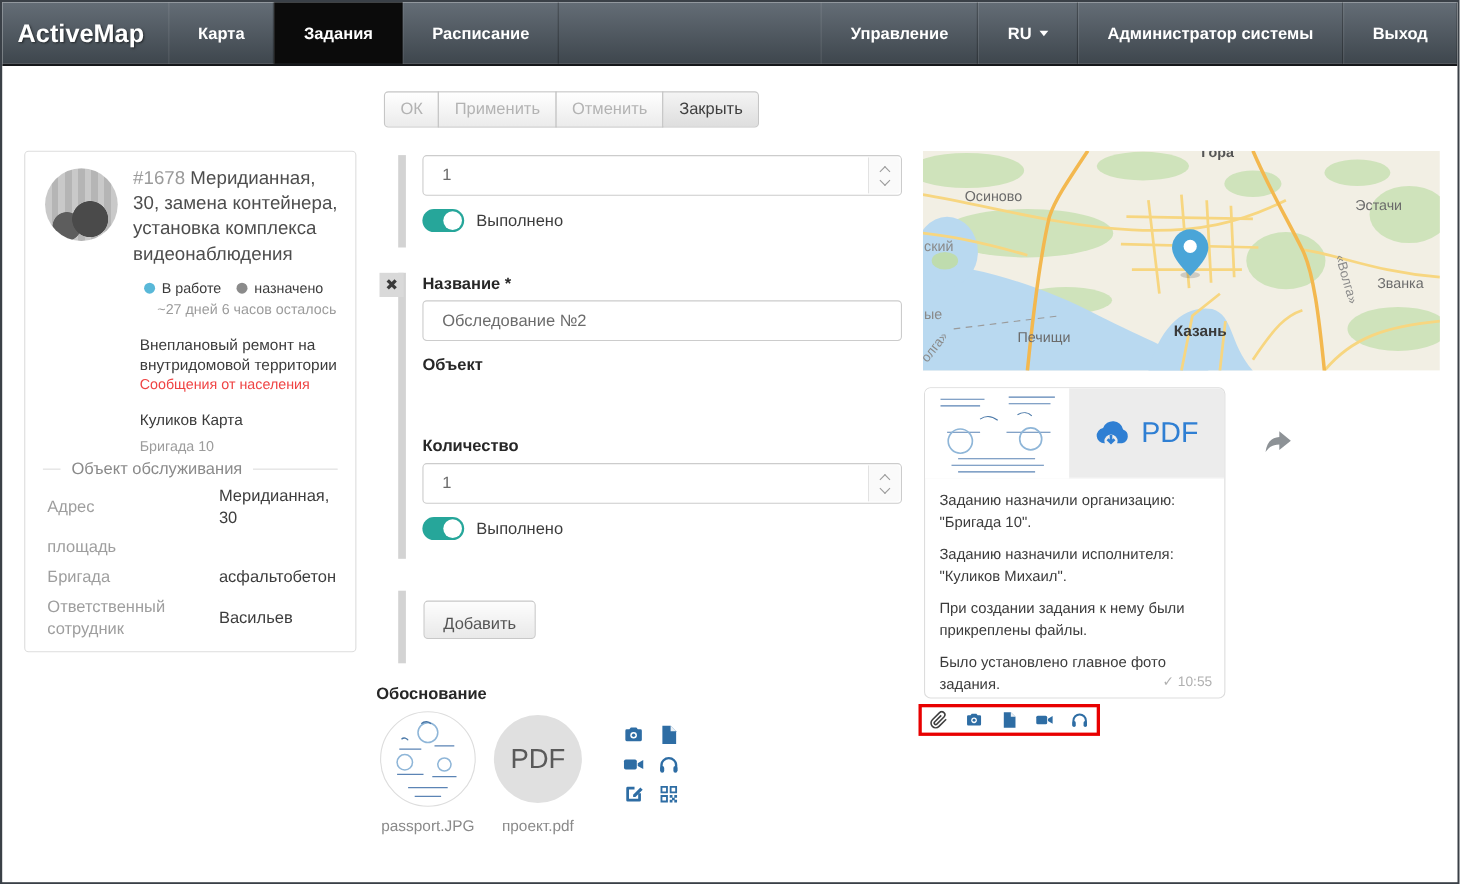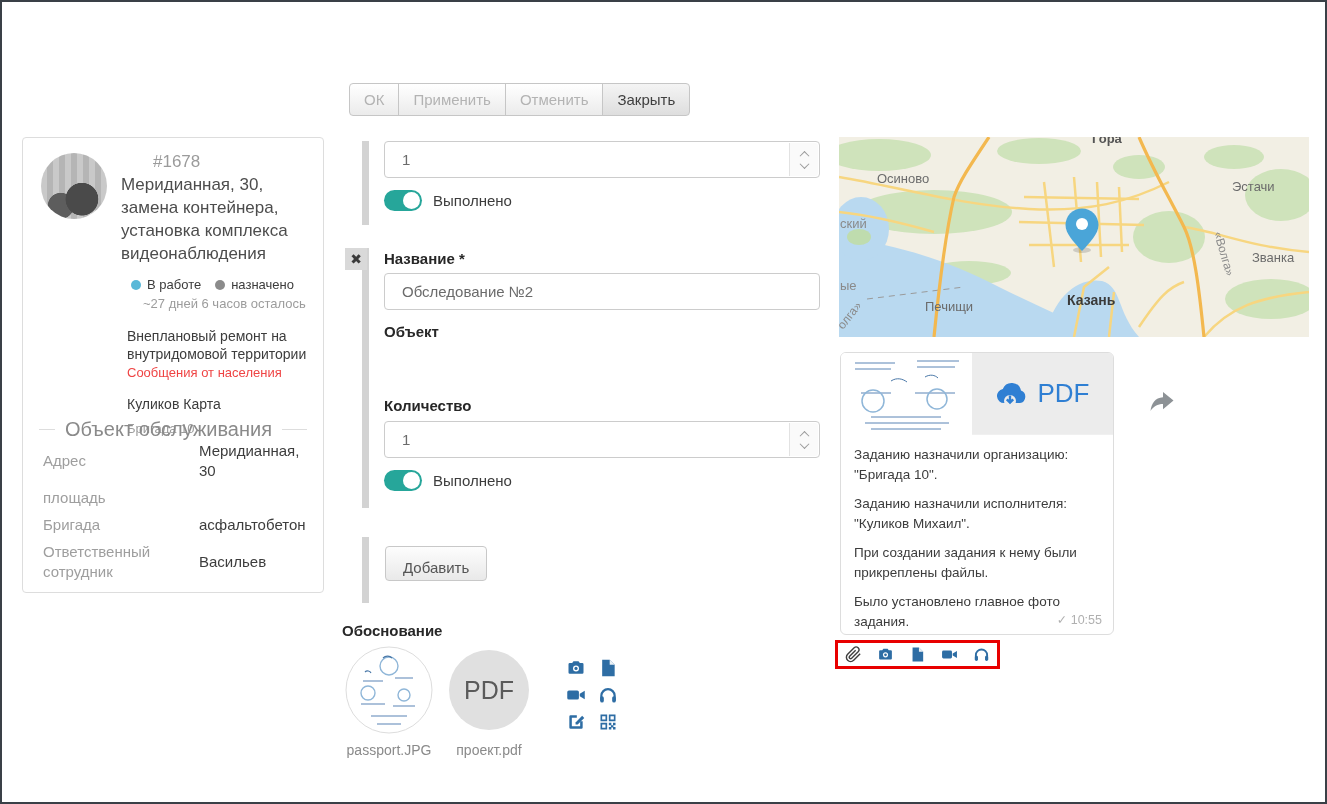--- a/index.html
+++ b/index.html
@@ -53,33 +53,33 @@
   .avatar {
     position:absolute; left:18px; top:15px; width:66px; height:66px; border-radius:50%;
     background:
       radial-gradient(circle at 62% 70%, #4a4a4a 0 26%, transparent 27%),
       radial-gradient(circle at 30% 80%, #5d5d5d 0 18%, transparent 19%),
       repeating-linear-gradient(90deg,#c9c9c9 0 6px,#b5b5b5 6px 12px),
       linear-gradient(#bdbdbd,#8f8f8f);
   }
   .card-main { position:absolute; left:98px; top:12px; width:194px; }
   .task-title { font-size:17px; line-height:23px; color:#4d4d4d; }
-  .task-id { color:#9b9b9b;margin-left:32px; }
+  .task-id { color:#9b9b9b; }
   .status-row { margin:12px 0 0 10px; font-size:13px; color:#3c3c3c; display:flex; align-items:center; }
   .dot { width:10px; height:10px; border-radius:50%; display:inline-block; margin-right:6px; }
   .dot-blue { background:#59b8d8; }
   .dot-gray { background:#8b8b8b; margin-left:14px; }
   .time-left { margin:4px 0 0 22px; font-size:13px; color:#9c9c9c; }
   .task-type { margin:16px 0 0 6px; font-size:14px; line-height:18px; color:#3c3c3c; }
   .task-source { margin:2px 0 0 6px; font-size:13px; color:#ef4444; }
   .assignee { margin:16px 0 0 6px; font-size:14px; color:#3c3c3c; }
   .org { margin:9px 0 0 6px; font-size:13px; color:#9c9c9c; }
   .section-divider {
     position:absolute; left:16px; right:16px; top:280px;
-    display:flex; align-items:center; color:#8a8a8a; font-size:20px;
+    display:flex; align-items:center; color:#8a8a8a; font-size:15px;
   }
   .section-divider::before { content:""; width:16px; border-top:1px solid #ddd; margin-right:10px; }
   .section-divider::after  { content:""; flex:1; border-top:1px solid #ddd; margin-left:10px; }
   .fields {
     position:absolute; left:20px; right:14px; top:303px;
     display:grid; grid-template-columns:152px 1fr; row-gap:7px; column-gap:4px; align-items:center;
   }
   .f-label { font-size:15px; line-height:20px; color:#9e9e9e; }
   .f-value { font-size:15px; line-height:20px; color:#3d3d3d; }
   
@@ -160,20 +160,35 @@
     border:1px solid #ccc; border-radius:4px; padding:10px 14px;
     font-size:15px; color:#555; font-family:inherit; resize:both;
   }
   .comment-input::placeholder { color:#b8b8b8; }
 </style>
 </head>
 <body>
 
 <div id="app">
 
+  <div class="nav">
+    <div class="brand">ActiveMap</div>
+    <div class="nav-tab">Карта</div>
+    <div class="nav-tab active">Задания</div>
+    <div class="nav-tab">Расписание</div>
+    <div class="nav-right">
+      <div class="nav-item">Управление</div>
+      <div class="nav-item">
+        <span>RU</span>
+        <span class="caret"></span>
+      </div>
+      <div class="nav-item">Администратор системы</div>
+      <div class="nav-item">Выход</div>
+    </div>
+  </div>
 
   <div class="btn-group">
     <button class="tb-btn">ОК</button>
     <button class="tb-btn">Применить</button>
     <button class="tb-btn">Отменить</button>
     <button class="tb-btn enabled">Закрыть</button>
   </div>
 
   <div class="card">
     <div class="avatar"></div>

